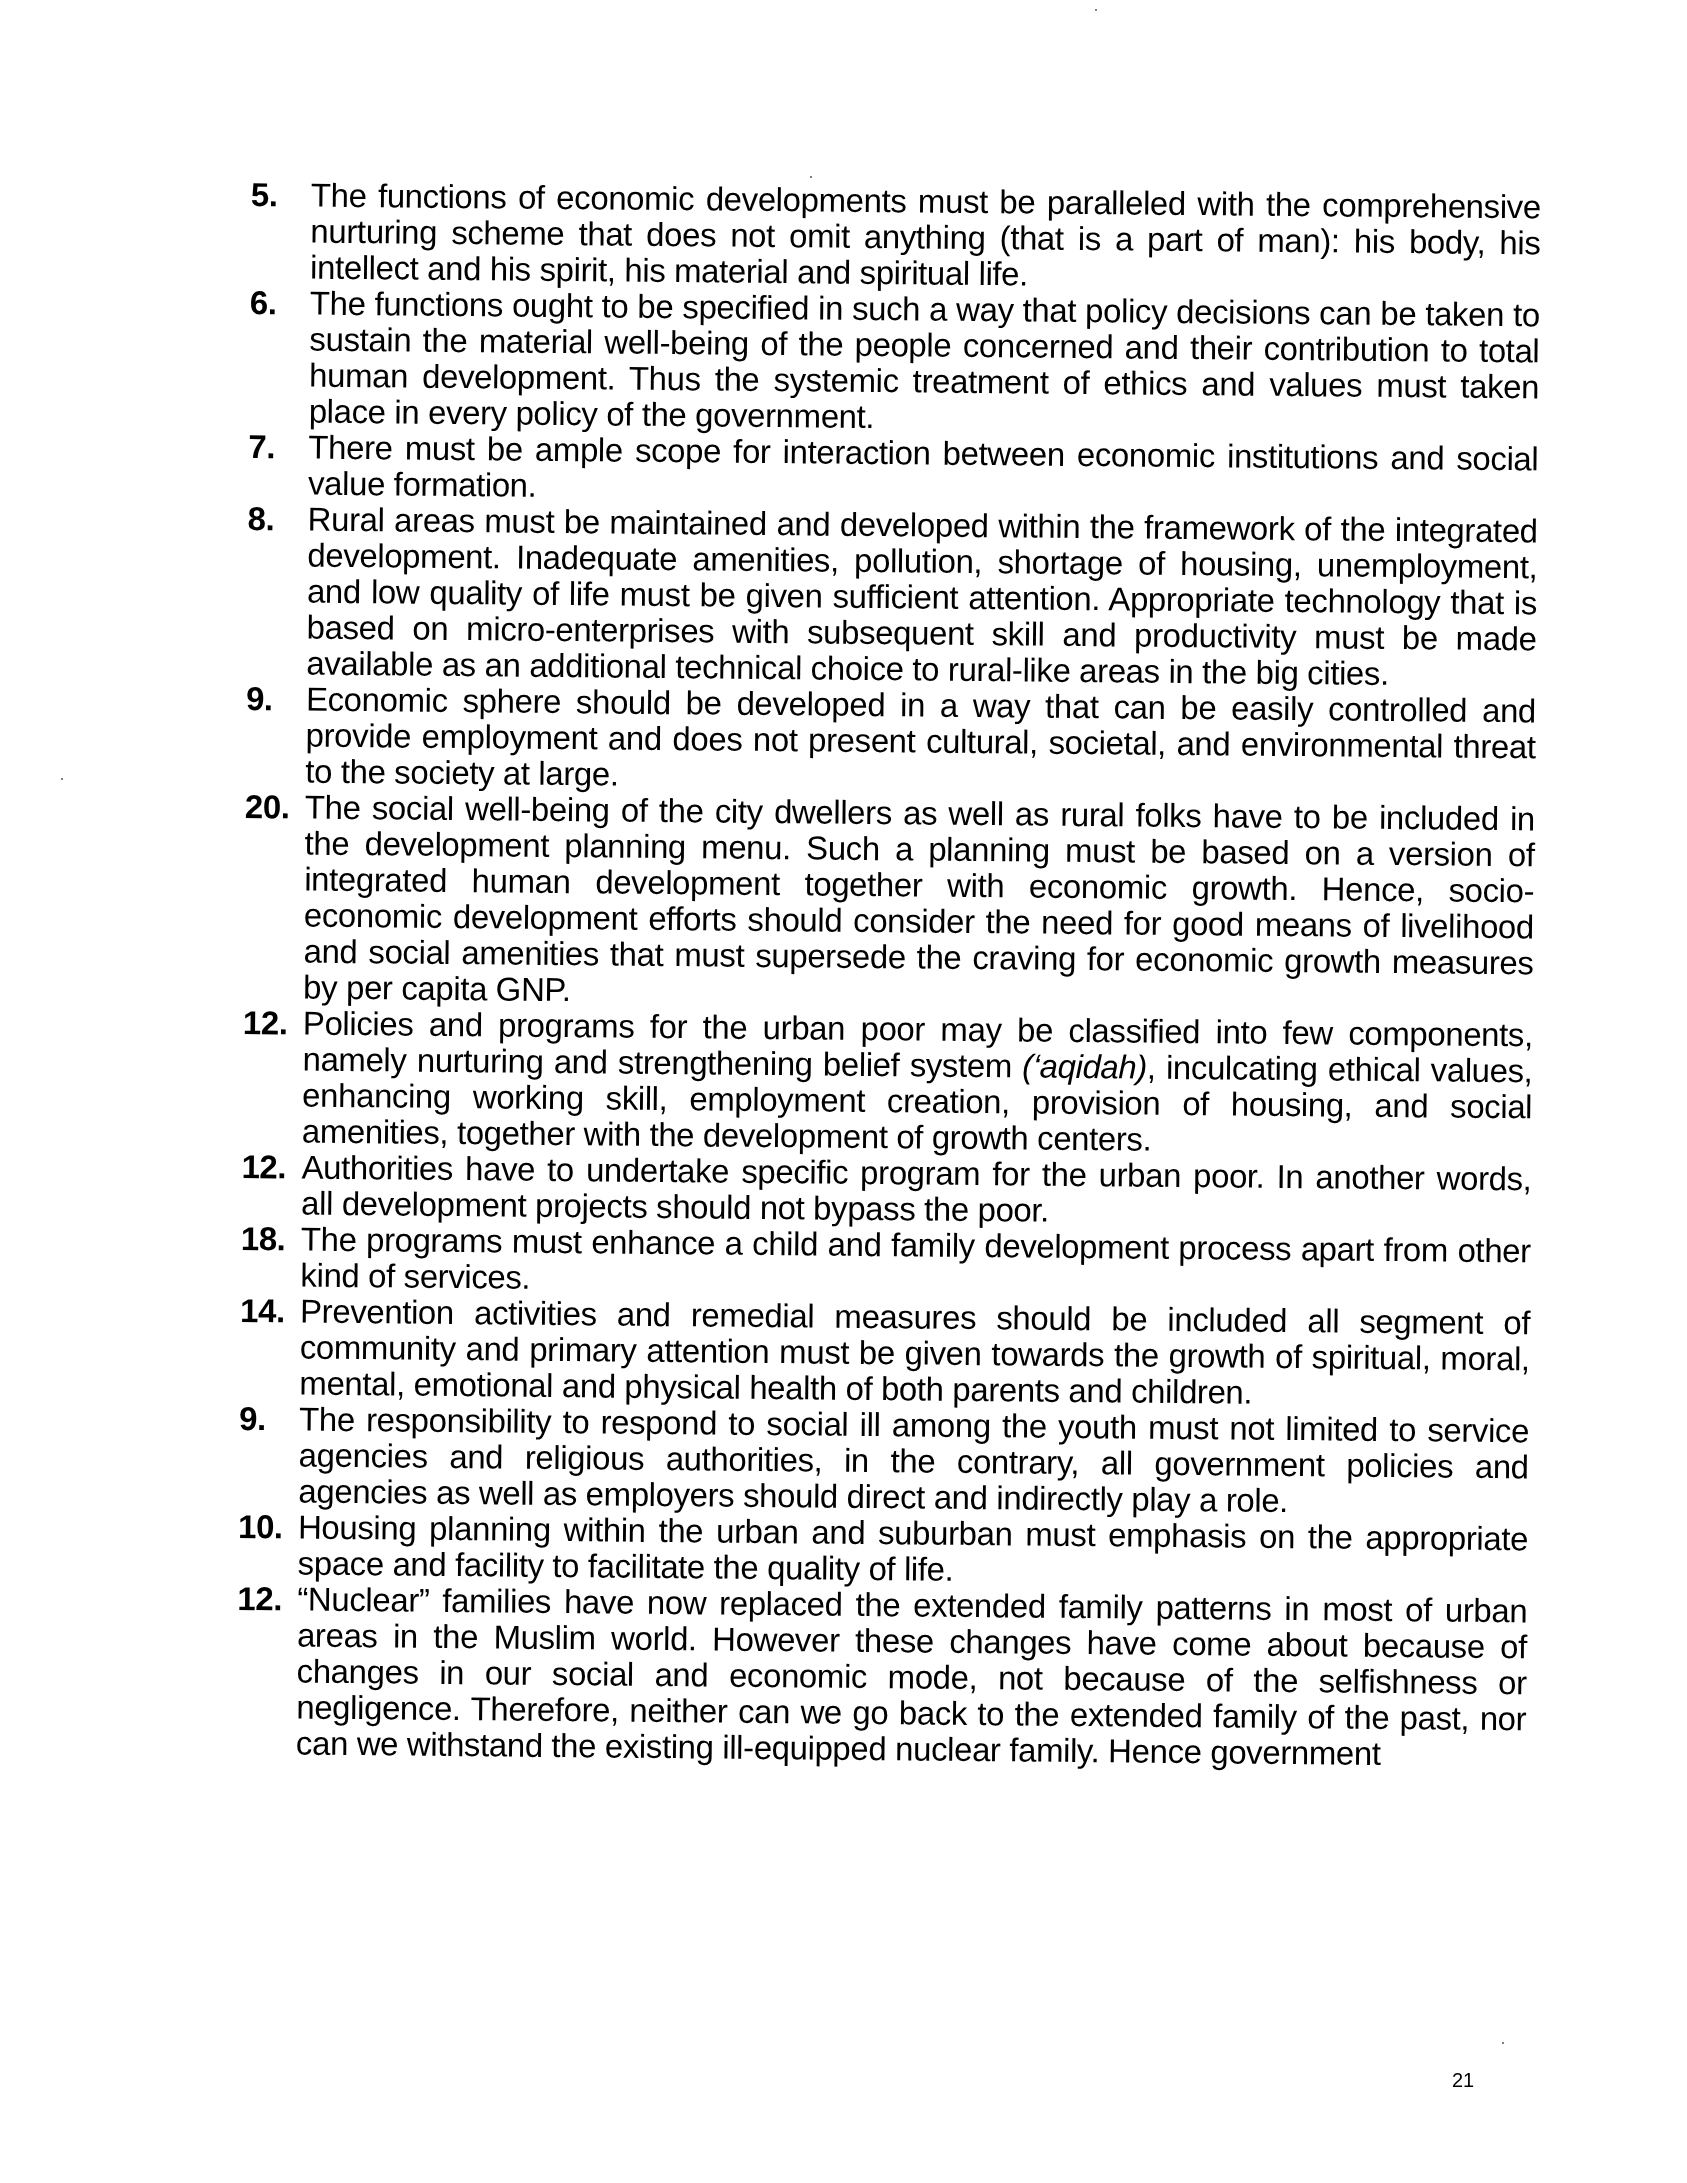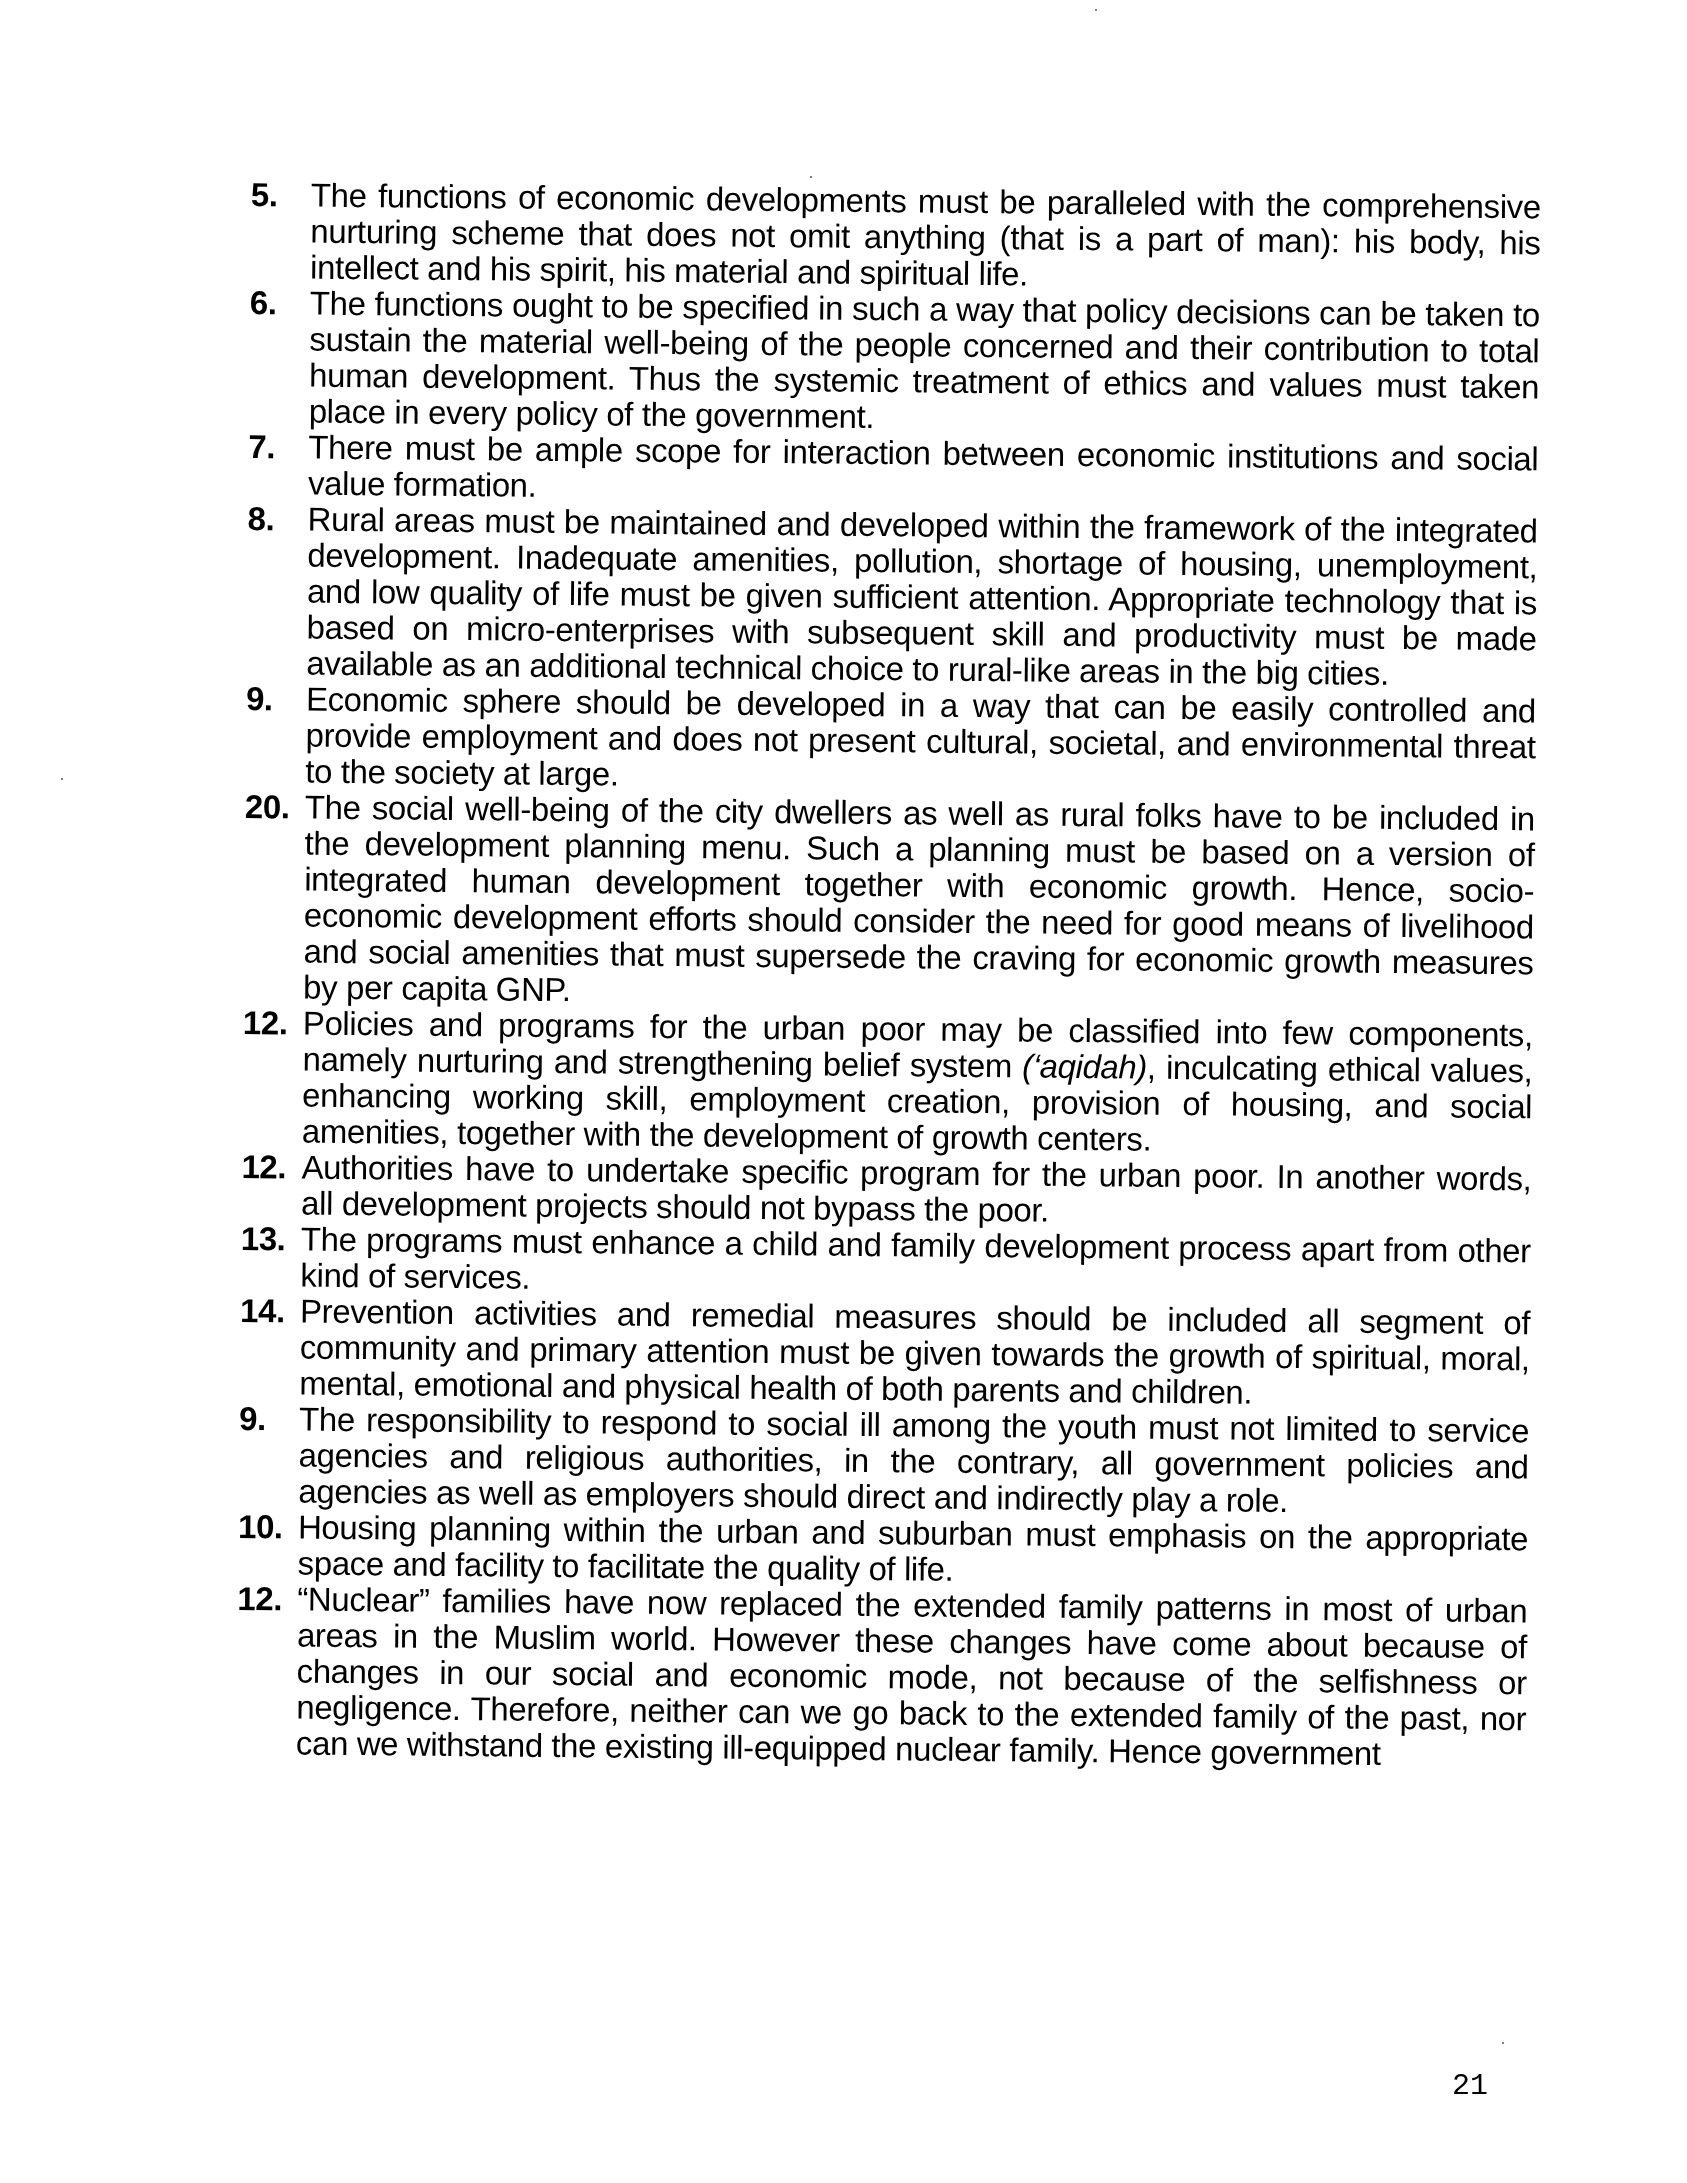--- a/index.html
+++ b/index.html
@@ -14,21 +14,21 @@
     font-family: "Liberation Sans", sans-serif;
     font-size: 33px; line-height: 36px;
     letter-spacing: -0.4px;
   }
   .item { display: flex; align-items: flex-start; margin: 0; }
   .num { width: 60px; flex: 0 0 60px; text-align: left; font-weight: bold; }
   .body { flex: 1 1 auto; text-align: justify; }
   .body em { font-style: italic; }
   .page-number {
     position: absolute; left: 1452px; top: 2069px;
-    font-family: Liberation Mono, monospace; font-size: 30px; color: #000;
+    font-family: Liberation Sans, sans-serif; font-size: 20px; color: #000;
   }
   .speck { position: absolute; width: 2px; height: 2px; background: #555; border-radius: 50%; }
 </style>
 </head>
 <body>
 
 <div class="page">
 
   <div class="content">
 
@@ -66,21 +66,21 @@
       <span class="num">12.</span>
       <span class="body"><span>Policies and programs for the urban poor may be classified into few components, namely nurturing and strengthening belief system </span><em>(‘aqidah)</em><span>, inculcating ethical values, enhancing working skill, employment creation, provision of housing, and social amenities, together with the development of growth centers.</span></span>
     </div>
 
     <div class="item">
       <span class="num">12.</span>
       <span class="body">Authorities have to undertake specific program for the urban poor. In another words, all development projects should not bypass the poor.</span>
     </div>
 
     <div class="item">
-      <span class="num">13.</span>
+      <span class="num">18.</span>
       <span class="body">The programs must enhance a child and family development process apart from other kind of services.</span>
     </div>
 
     <div class="item">
       <span class="num">14.</span>
       <span class="body">Prevention activities and remedial measures should be included all segment of community and primary attention must be given towards the growth of spiritual, moral, mental, emotional and physical health of both parents and children.</span>
     </div>
 
     <div class="item">
       <span class="num">9.</span>

